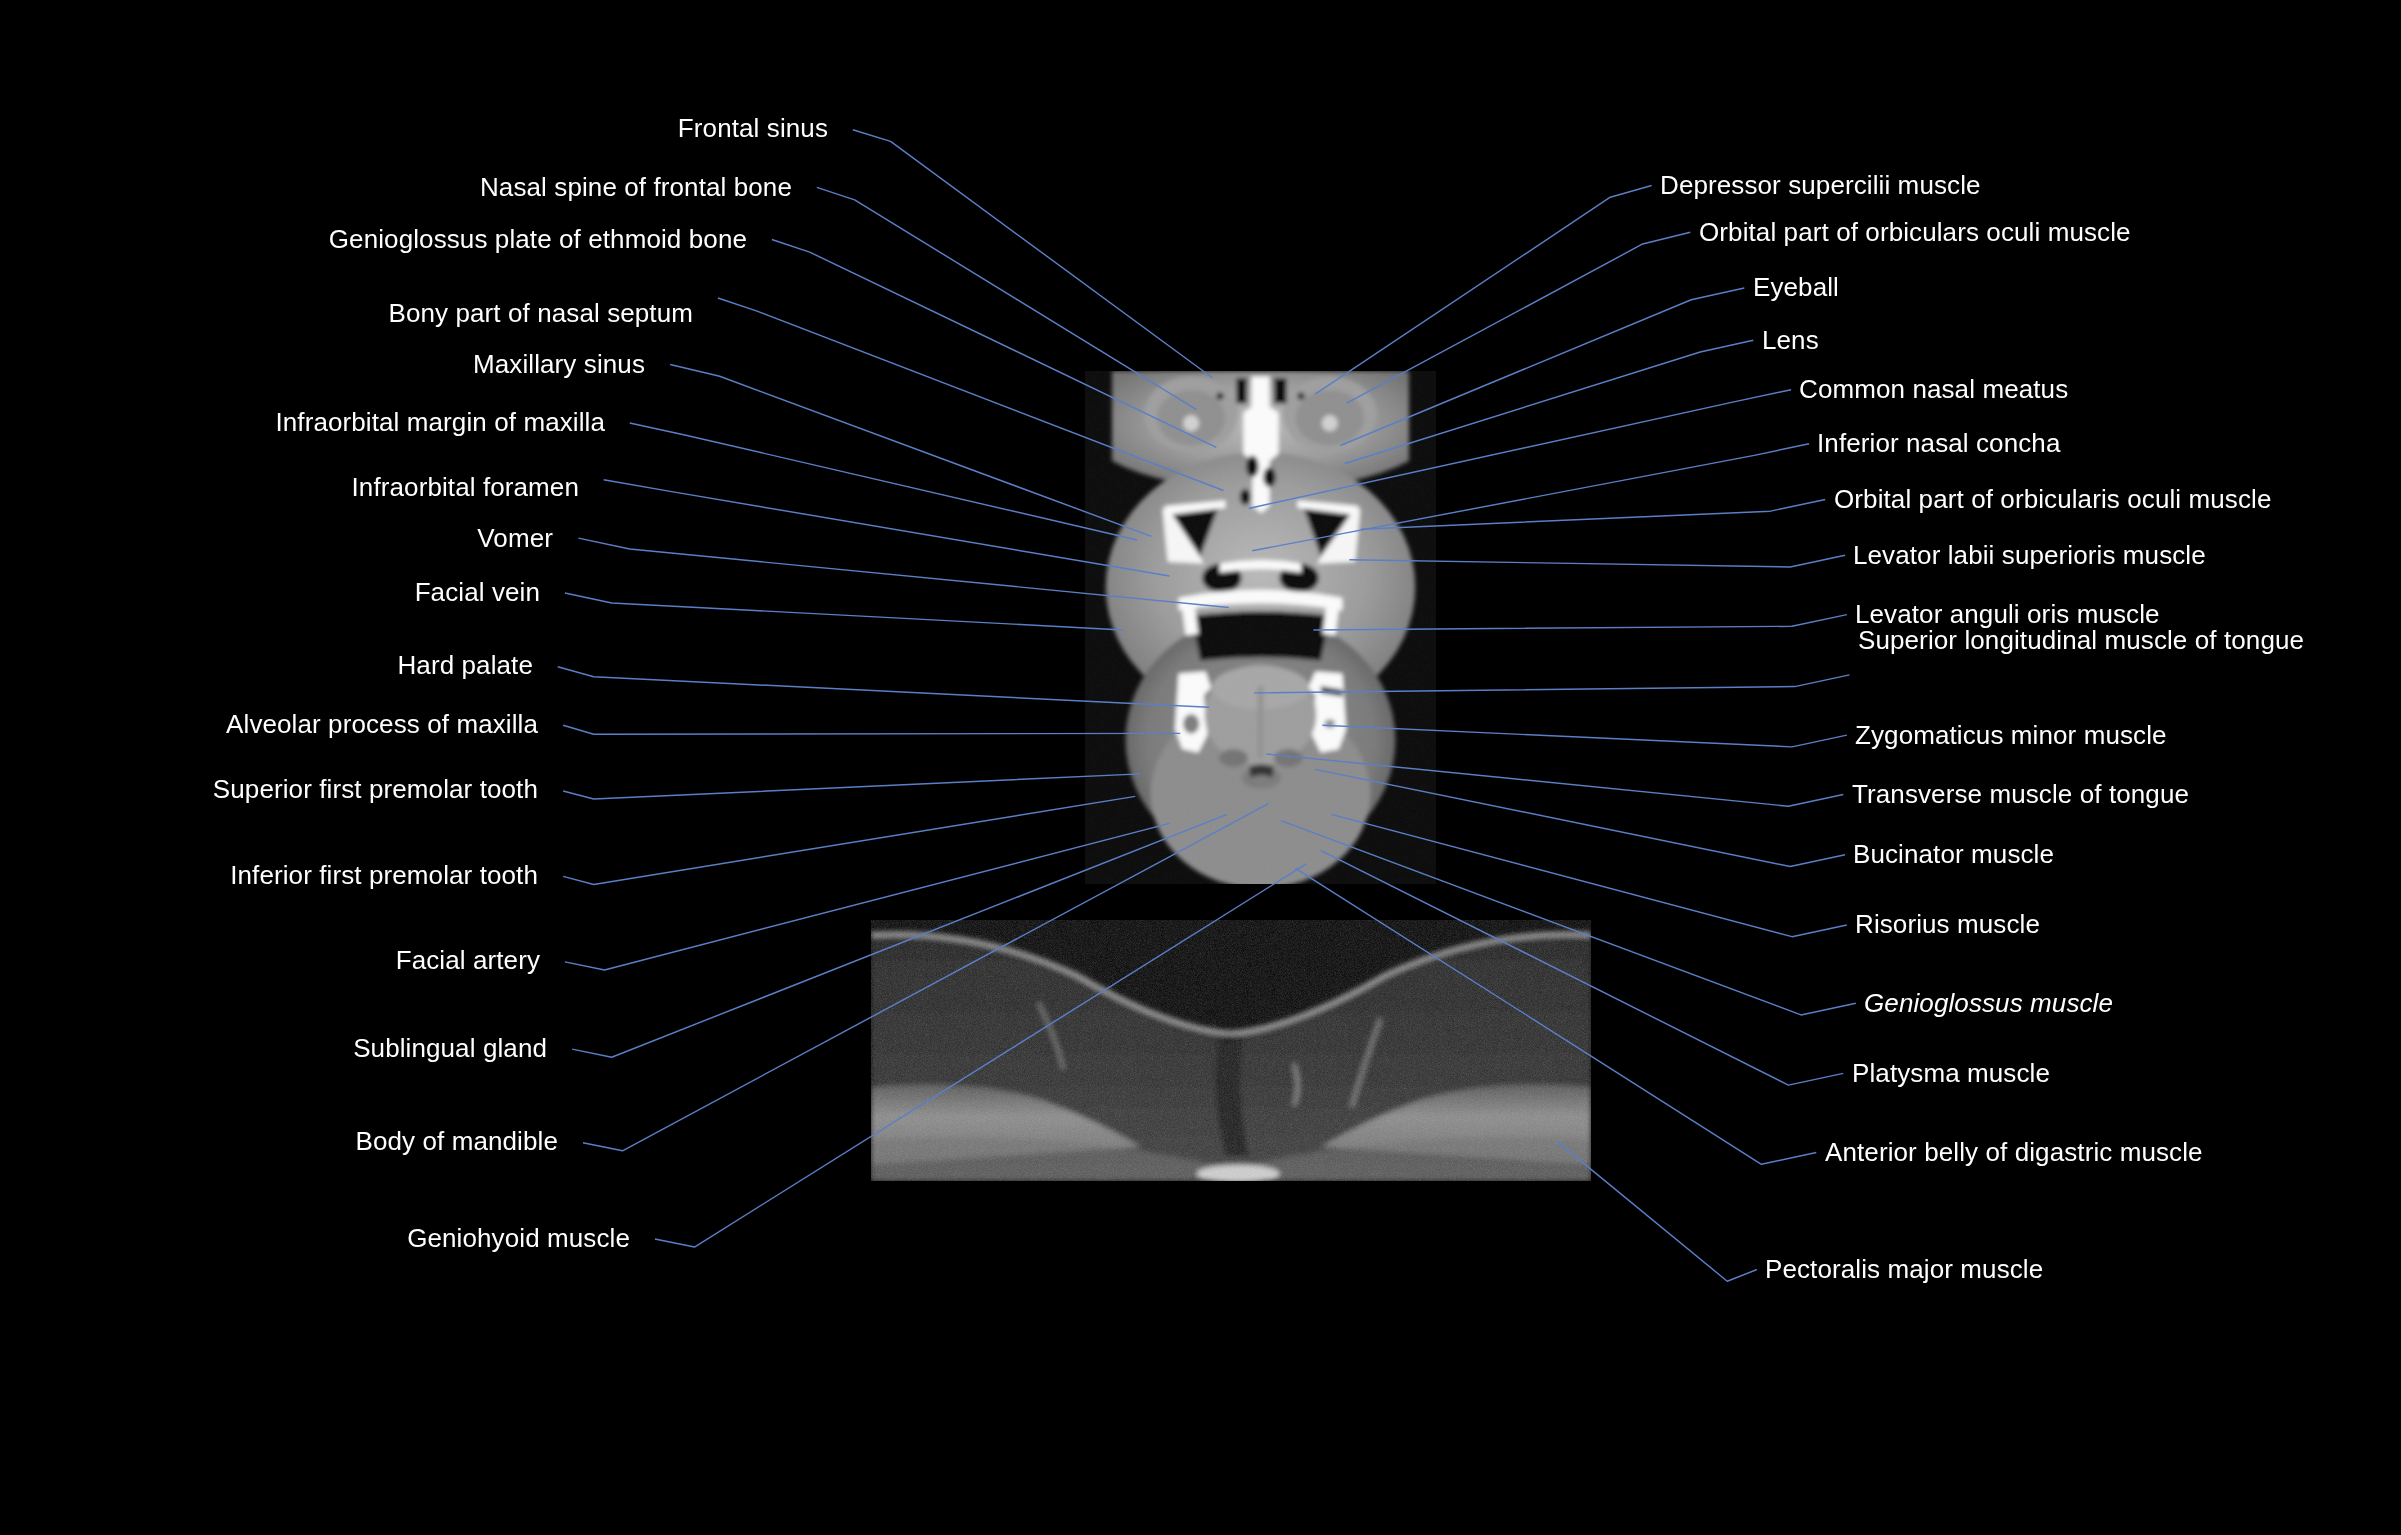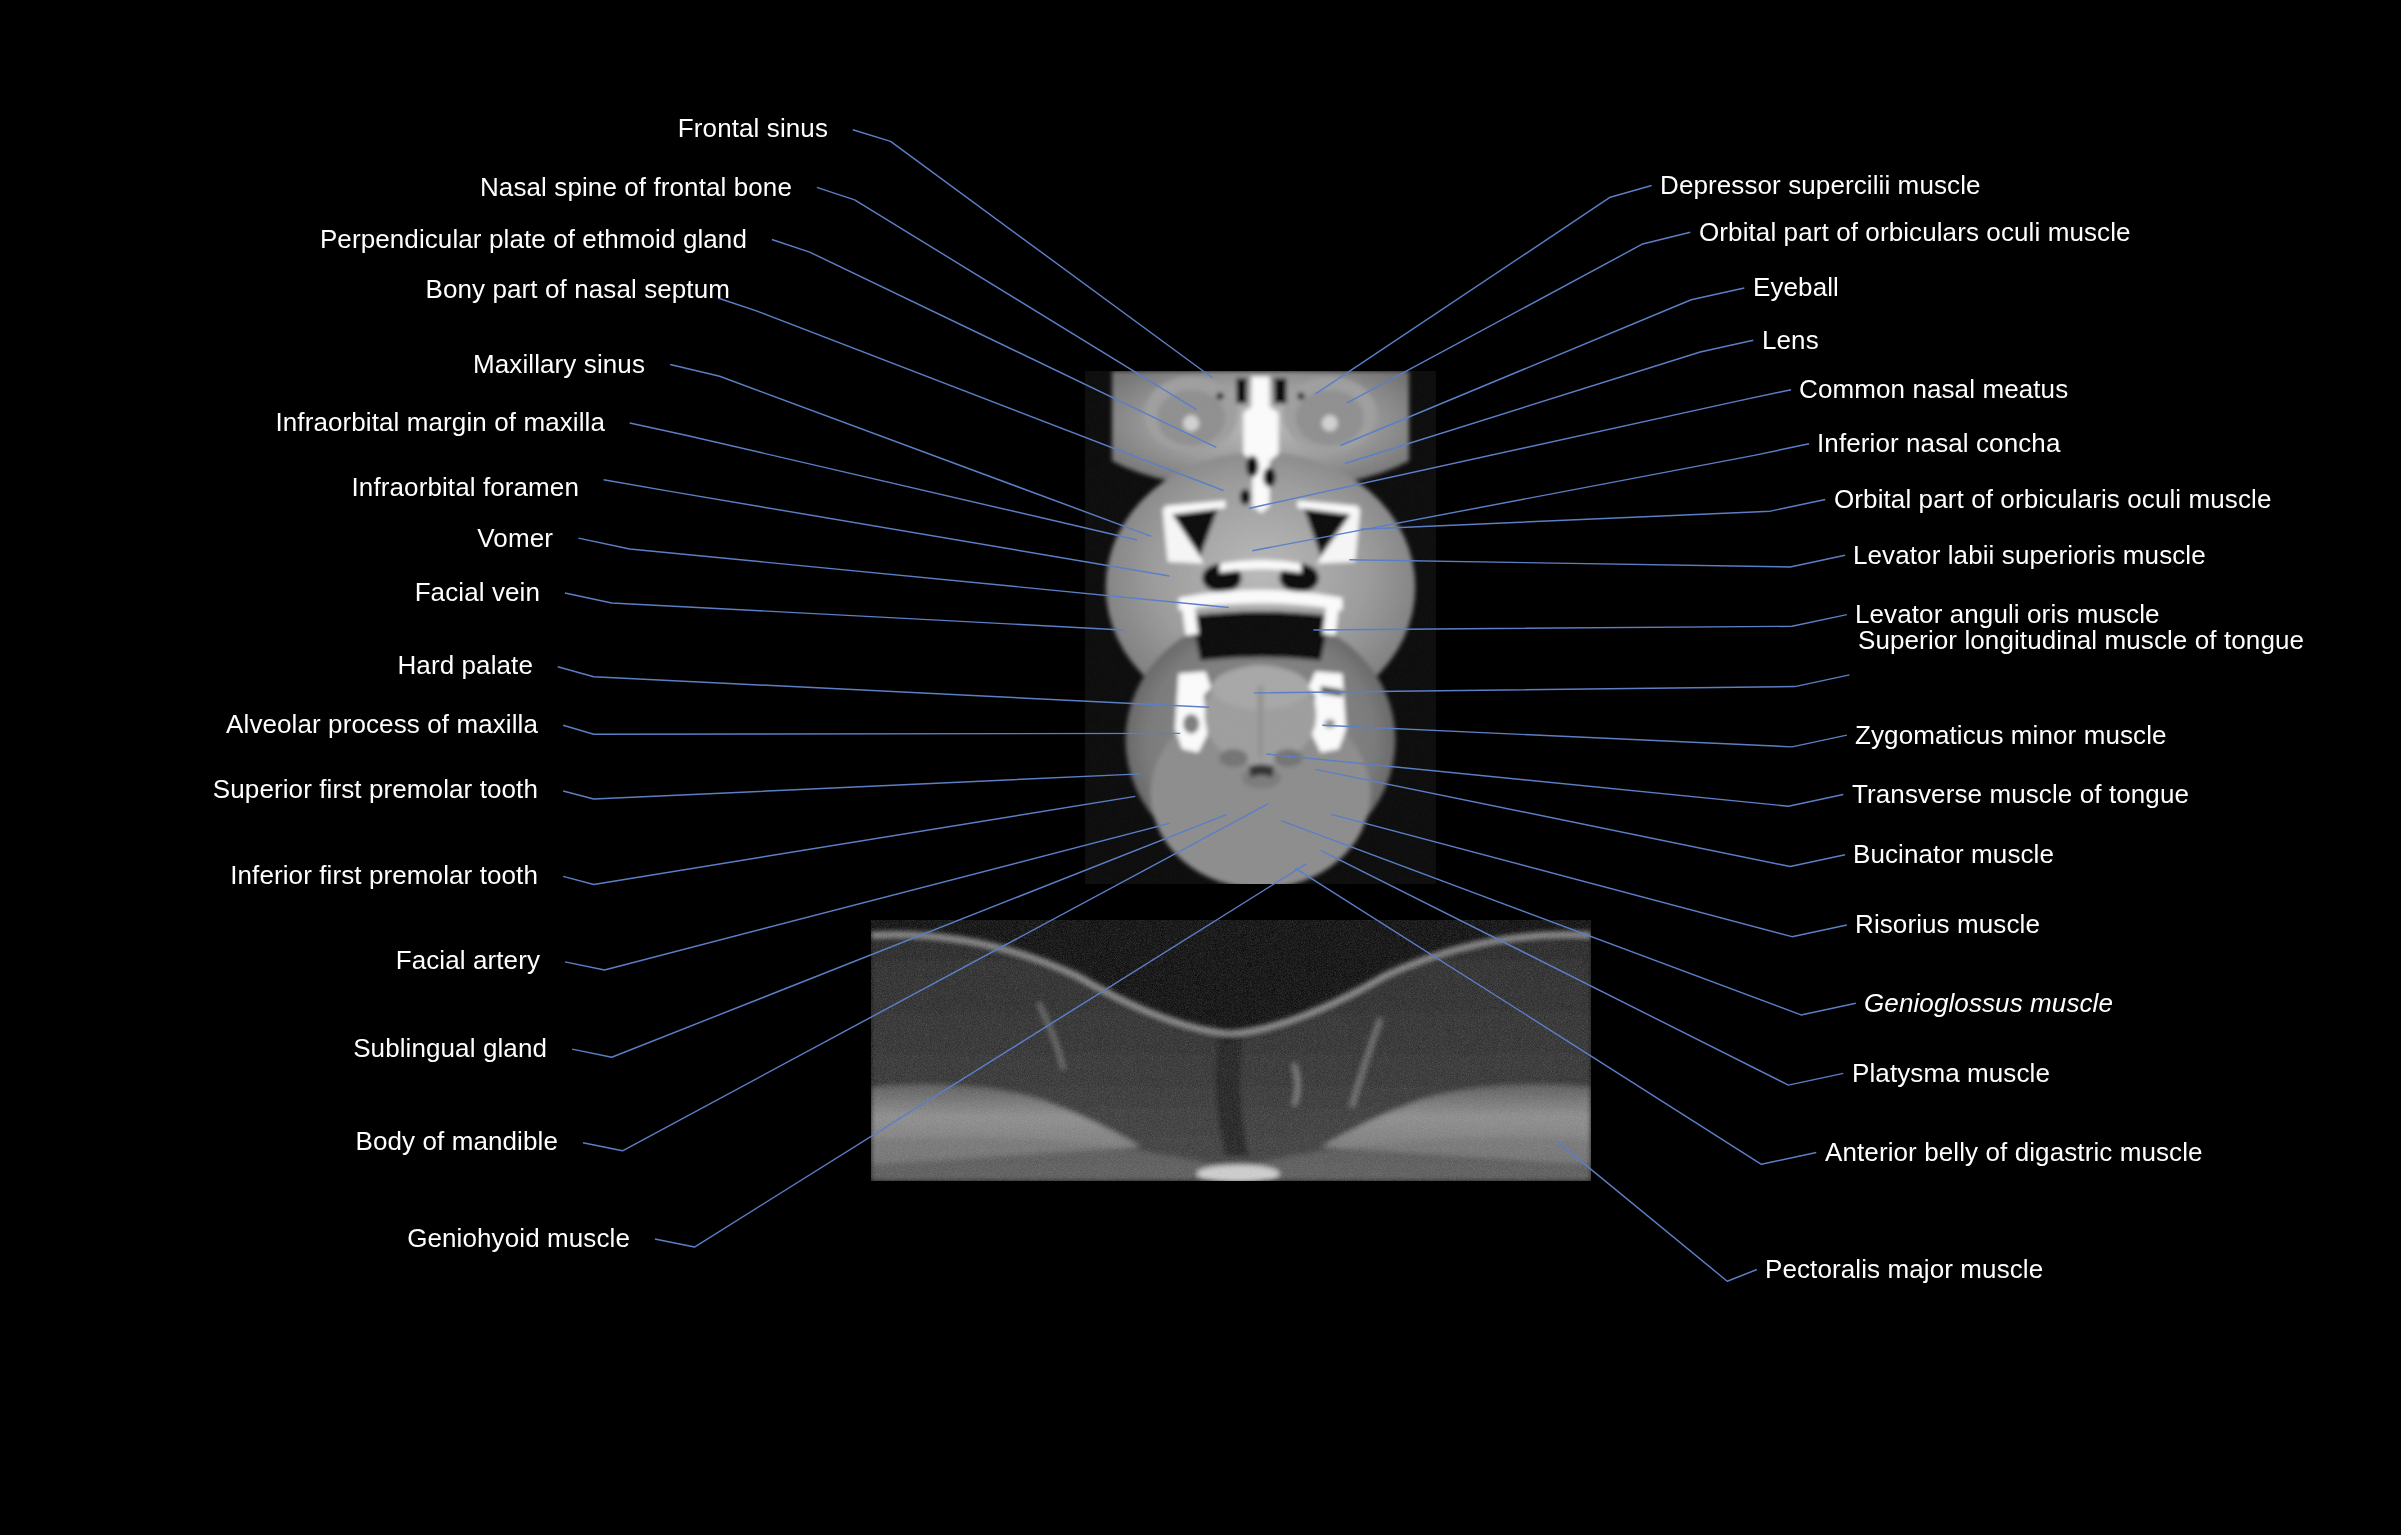--- a/index.html
+++ b/index.html
@@ -199,22 +199,22 @@
       <polyline points="2053,1028 1992,1041 1480,905" fill="none" stroke="#5b7fc7" stroke-width="1.6" stroke-linejoin="round"></polyline>
       <polyline points="2063,1115 2002,1128 1424,912" fill="none" stroke="#5b7fc7" stroke-width="1.6" stroke-linejoin="round"></polyline>
       <polyline points="2049,1193 1988,1206 1468,945" fill="none" stroke="#5b7fc7" stroke-width="1.6" stroke-linejoin="round"></polyline>
       <polyline points="2019,1281 1958,1294 1440,965" fill="none" stroke="#5b7fc7" stroke-width="1.6" stroke-linejoin="round"></polyline>
       <polyline points="1953,1411 1920,1424 1730,1268" fill="none" stroke="#5b7fc7" stroke-width="1.6" stroke-linejoin="round"></polyline>
     </svg>
 
   <div id="labels">
       <div class="lbl l" style="left:828px;top:115px;">Frontal sinus</div>
       <div class="lbl l" style="left:792px;top:174px;">Nasal spine of frontal bone</div>
-      <div class="lbl l" style="left:747px;top:226px;">Perpendicular plate of ethmoid gland</div>
-      <div class="lbl l" style="left:693px;top:276px;margin-left:37px;">Bony part of nasal septum</div>
+      <div class="lbl l" style="left:747px;top:226px;">Genioglossus plate of ethmoid bone</div>
+      <div class="lbl l" style="left:693px;top:300px;">Bony part of nasal septum</div>
       <div class="lbl l" style="left:645px;top:351px;">Maxillary sinus</div>
       <div class="lbl l" style="left:605px;top:409px;">Infraorbital margin of maxilla</div>
       <div class="lbl l" style="left:579px;top:466px;margin-top:8px;">Infraorbital foramen</div>
       <div class="lbl l" style="left:553px;top:525px;">Vomer</div>
       <div class="lbl l" style="left:540px;top:579px;">Facial vein</div>
       <div class="lbl l" style="left:533px;top:652px;">Hard palate</div>
       <div class="lbl l" style="left:538px;top:711px;">Alveolar process of maxilla</div>
       <div class="lbl l" style="left:538px;top:776px;">Superior first premolar tooth</div>
       <div class="lbl l" style="left:538px;top:862px;">Inferior first premolar tooth</div>
       <div class="lbl l" style="left:540px;top:947px;">Facial artery</div>

